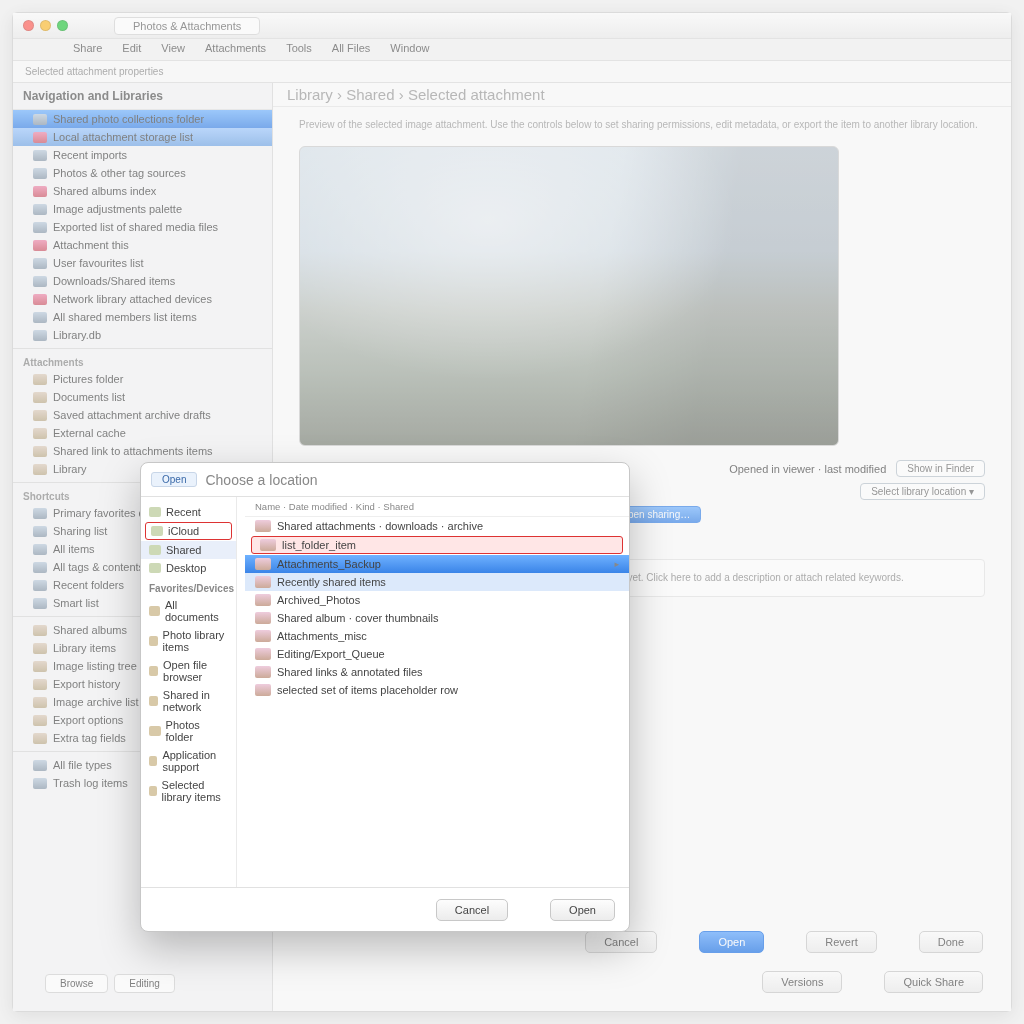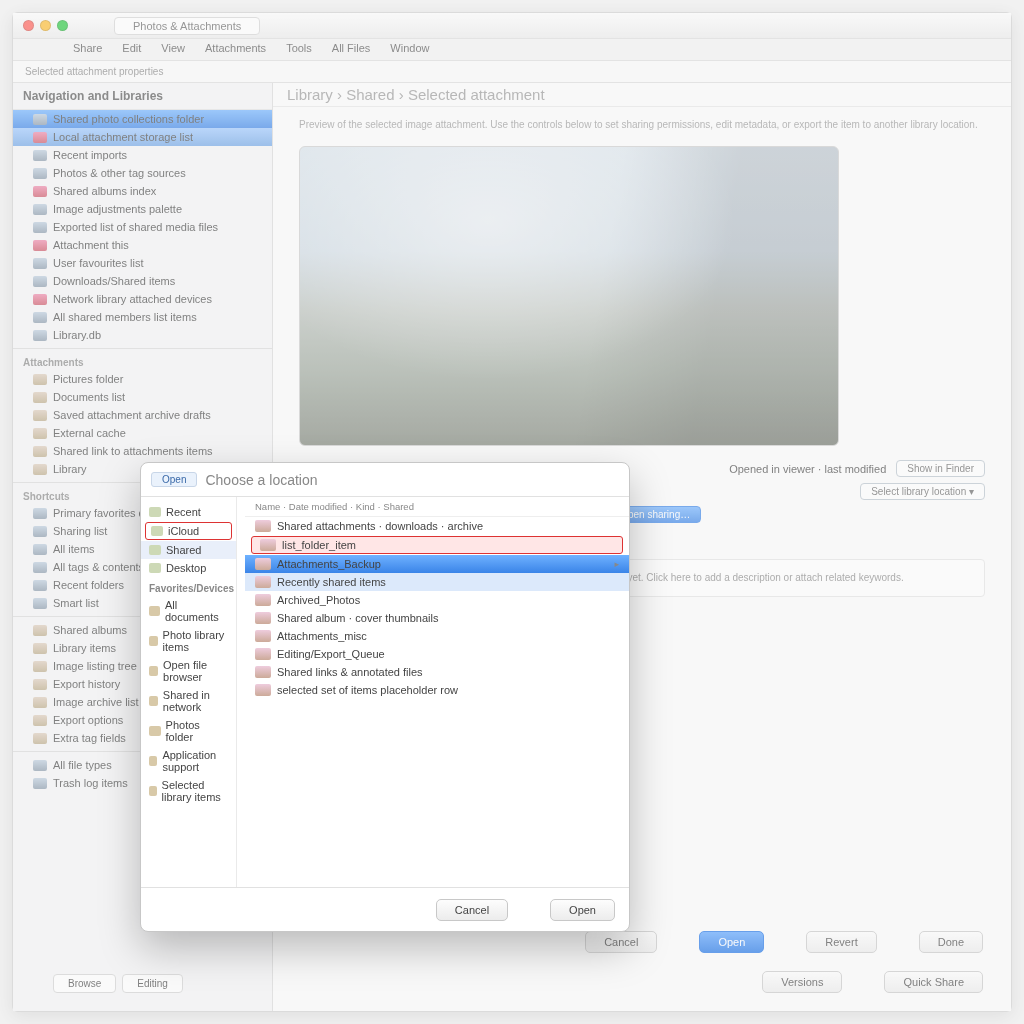--- a/index.html
+++ b/index.html
@@ -32,21 +32,21 @@
 .meta{padding:10px 26px;display:flex;flex-direction:column;gap:6px;}
 .meta-row{display:flex;align-items:center;gap:10px;font-size:10px;color:#777;}
 .pill{border:1px solid #cfd6dd;border-radius:4px;padding:2px 10px;background:#fff;font-size:10px;color:#666;}
 .pill.blue{background:linear-gradient(#6fb2ff,#3a84e8);color:#fff;border-color:#3a84e8;}
 .pill.out{border-color:#b9c3cc;}
 .notes{margin:8px 26px;padding:10px;border:1px solid #e4e4e4;border-radius:4px;background:#fff;font-size:10px;color:#888;line-height:1.6;}
 .footer{position:absolute;bottom:18px;right:28px;display:flex;gap:10px;}
 .footer .btn,.bottombar .btn,.dlg-foot .btn{border:1px solid #c8c8c8;border-radius:5px;padding:4px 18px;font-size:11px;background:linear-gradient(#fdfdfd,#ececec);cursor:default;margin-left:32px;}
 .footer .btn.primary,.dlg-foot .btn.primary{background:linear-gradient(#5aa3ff,#1f74e6);border-color:#1f74e6;color:#fff;}
 .bottombar{position:absolute;bottom:18px;right:28px;left:auto;display:flex;gap:10px;}
-.tabstrip{position:absolute;bottom:18px;left:40px;display:flex;gap:6px;}
+.tabstrip{position:absolute;bottom:18px;left:32px;display:flex;gap:6px;}
 .tabstrip .tab{border:1px solid #d2d2d2;border-radius:4px;padding:3px 14px;font-size:10px;background:#fff;cursor:default;}
 
 .scrim{position:absolute;inset:0;background:rgba(240,240,240,.35);}
 .dialog{position:absolute;left:140px;top:462px;width:490px;height:470px;background:#fff;border:1px solid #c7c7c7;border-radius:8px;box-shadow:0 16px 40px rgba(0,0,0,.25);display:flex;flex-direction:column;}
 .dlg-top{height:34px;border-bottom:1px solid #e1e1e1;display:flex;align-items:center;padding:0 10px;gap:8px;}
 .dlg-top .chip{border:1px solid #c8d6e8;background:#eaf2fc;border-radius:3px;padding:1px 10px;font-size:10px;color:#3a69a8;}
 .dlg-body{flex:1;display:flex;min-height:0;gap:8px;}
 .dlg-side{width:96px;border-right:1px solid #eaeaea;padding:6px 0;}
 .dlg-side .srow{display:flex;align-items:center;gap:5px;padding:3px 8px;font-size:10px;color:#666;}
 .dlg-side .srow .sq{width:12px;height:10px;border-radius:2px;background:#cdd9b6;}

